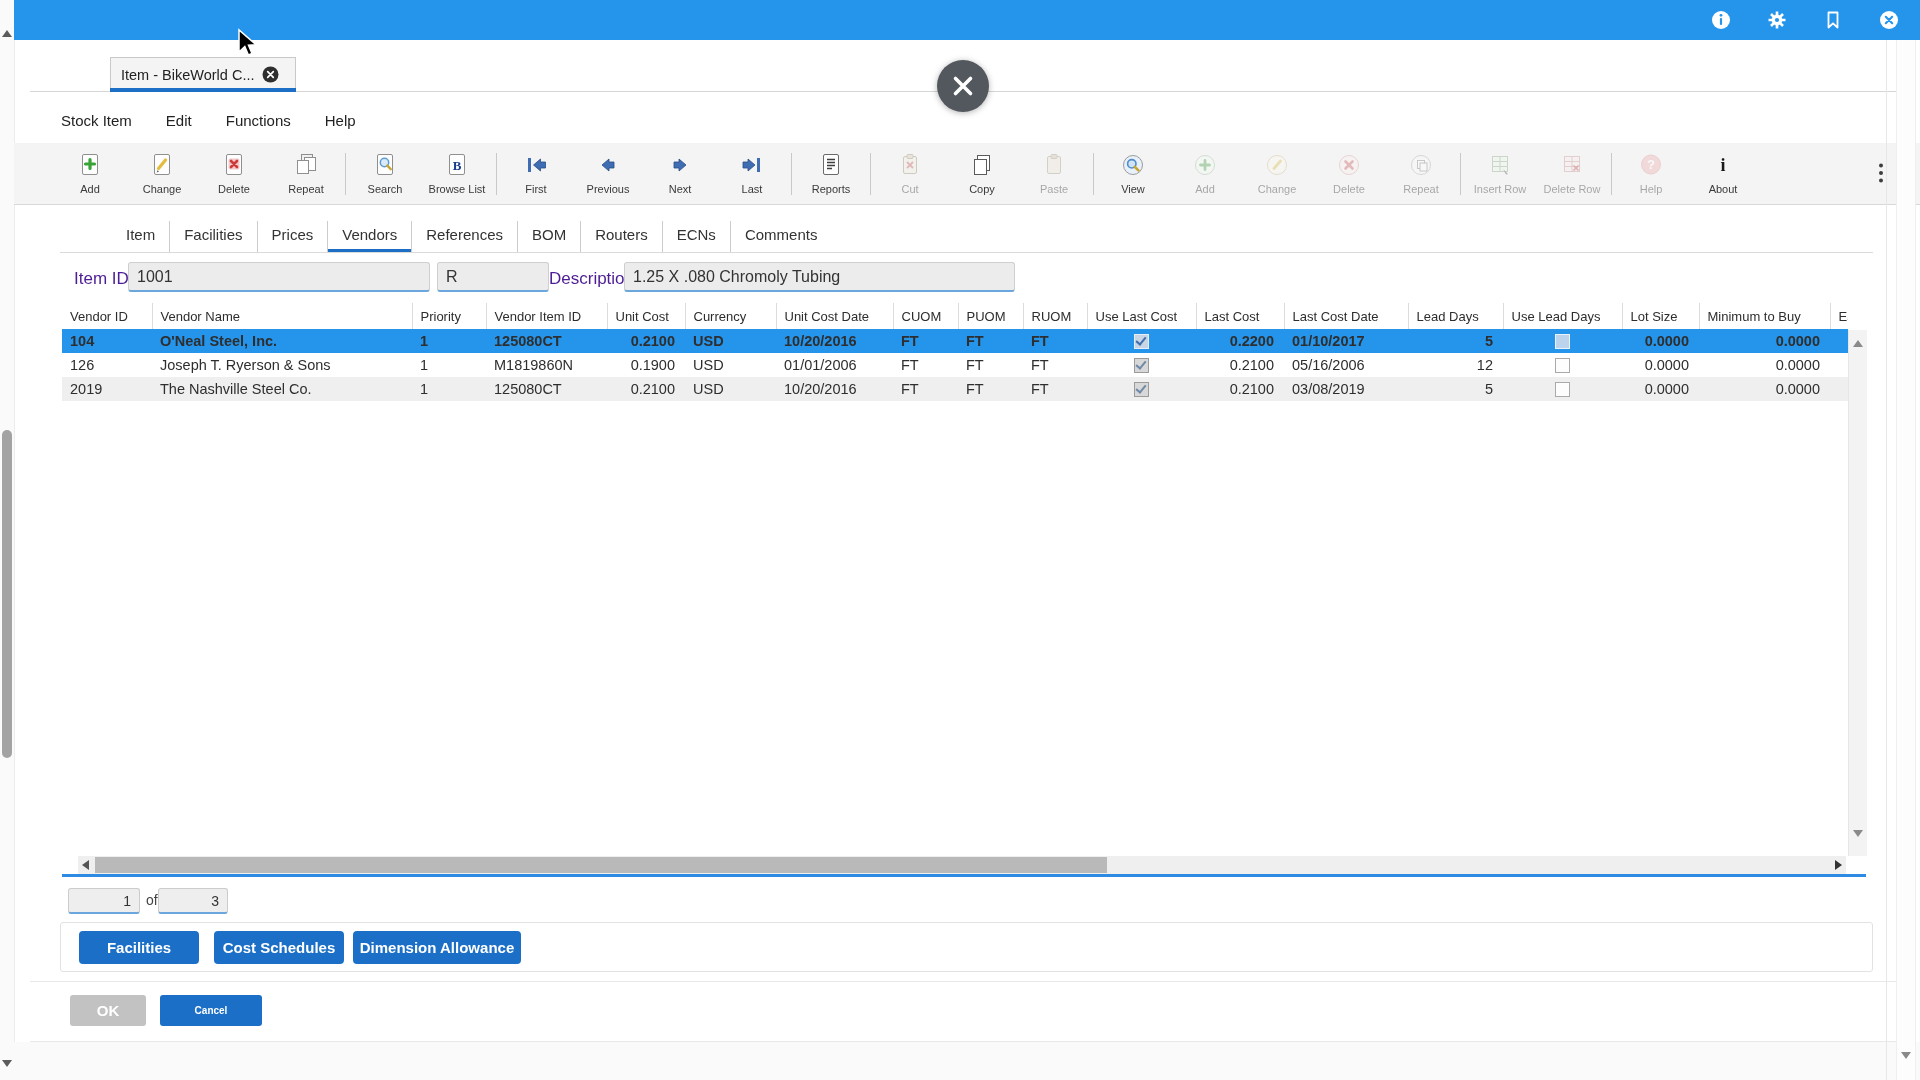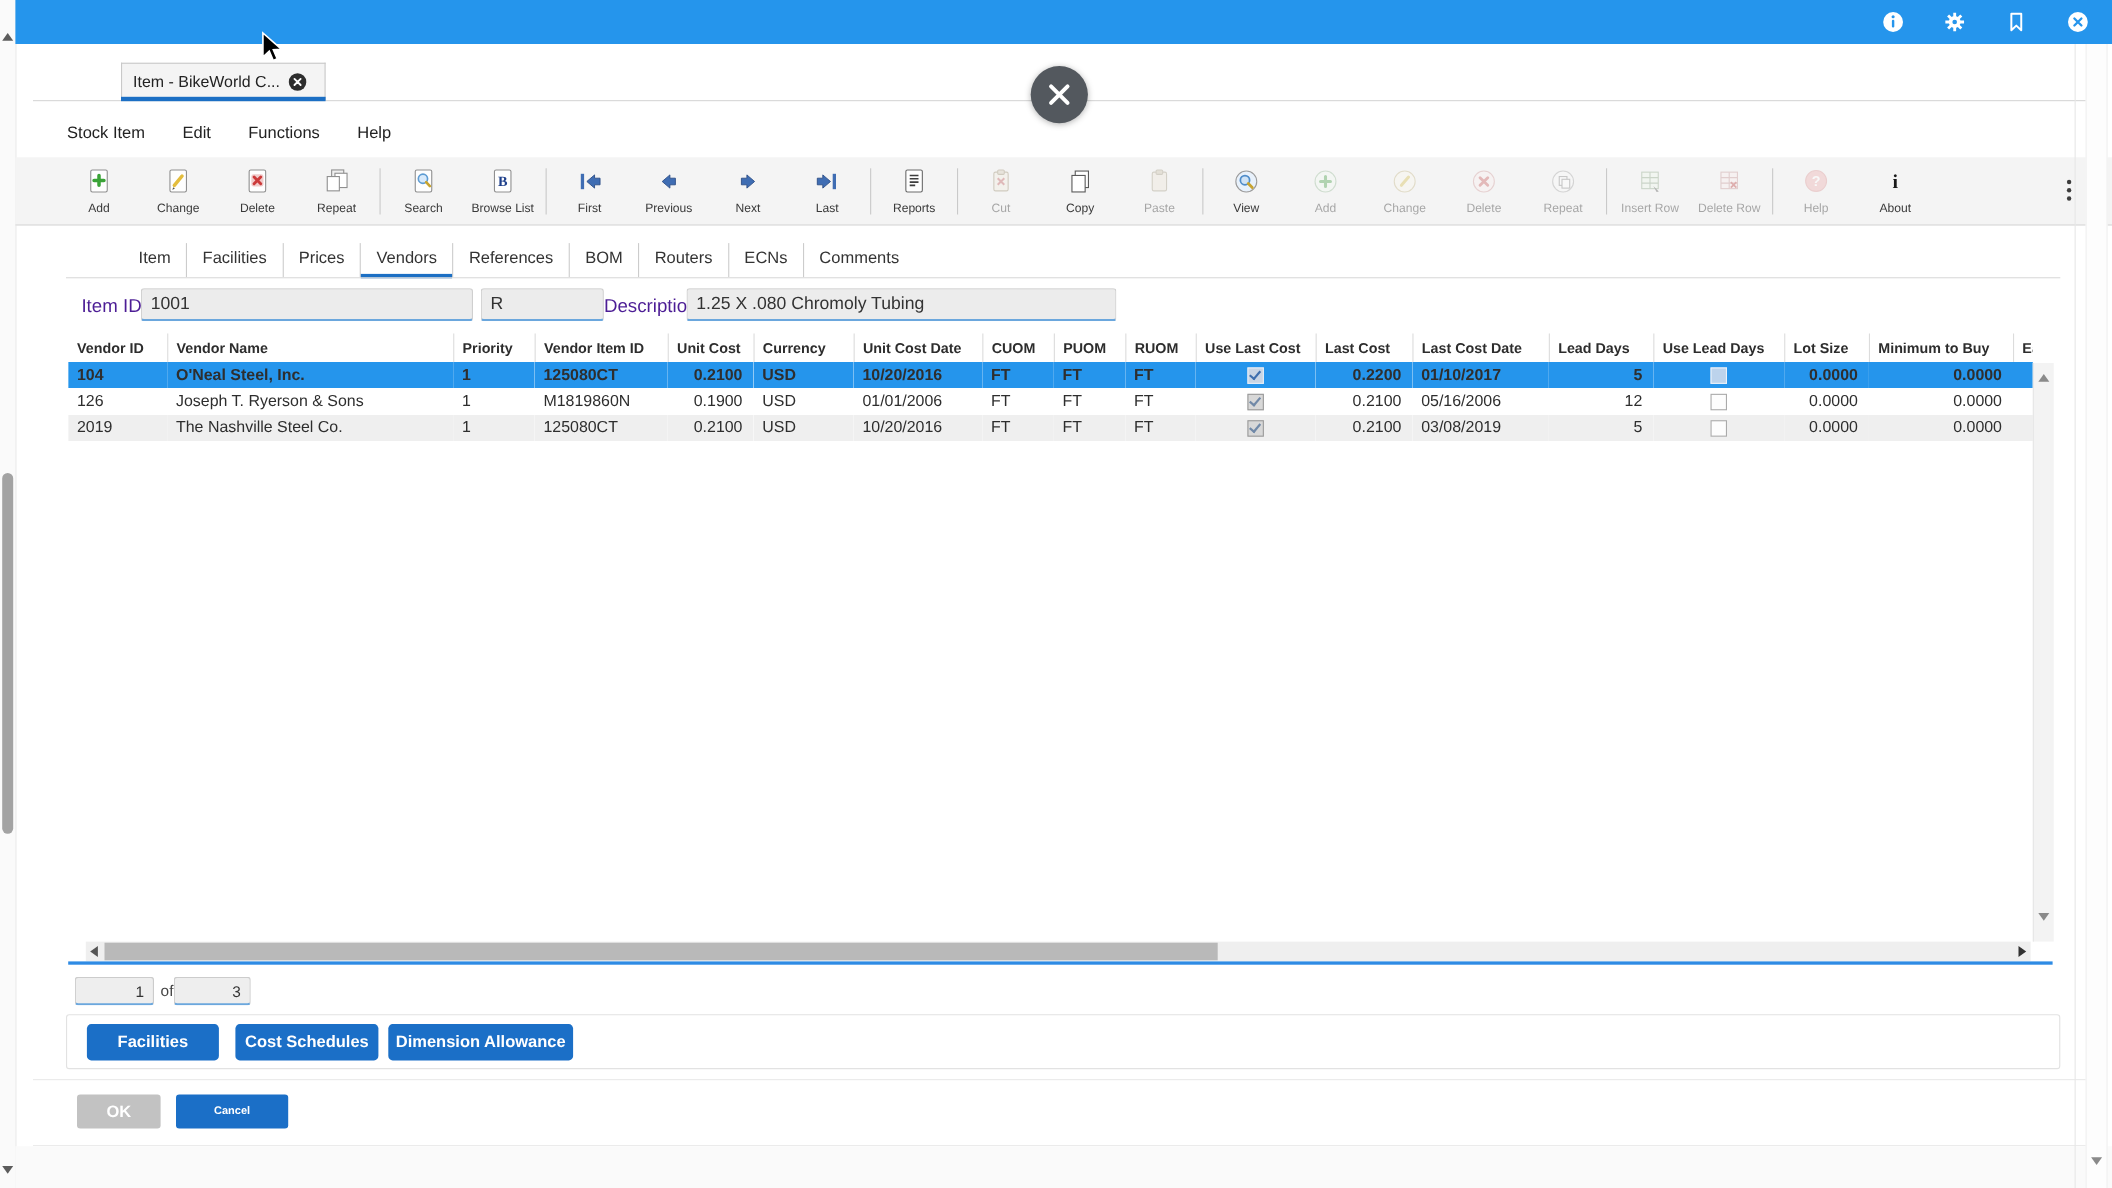--- a/index.html
+++ b/index.html
@@ -39,21 +39,21 @@
   .stab{padding:5px 14px 9px;position:relative;cursor:pointer;white-space:nowrap}
   .stab:not(:last-child){border-right:1px solid #ccc}
   .stab.active::after{content:"";position:absolute;left:0;right:0;bottom:-1px;height:4px;background:#1c6fc4}
   #subline{left:60px;top:252px;width:1813px;height:1px;background:#dadada}
   
   .flabel{position:absolute;font-size:17px;color:#4c1d95}
   .fin{position:absolute;height:30px;background:#ececec;border:1px solid #cfcfcf;border-bottom:2px solid #6ba7dd;border-radius:3px;font-size:16px;color:#333;padding:0 8px;box-sizing:border-box;font-family:inherit;outline:none}
   
   #gridwrap{left:62px;top:303px;width:1786px;height:553px;overflow:hidden;background:#fff}
   #grid{border-collapse:collapse;table-layout:fixed;width:1808px}
-  #grid th{height:26px;font-size:13px;color:#2d2d2d;text-align:left;padding:0 0 0 8px;border-left:1px solid #dcdcdc;font-weight:700;white-space:nowrap;overflow:hidden;cursor:pointer}
+  #grid th{height:26px;font-size:13px;color:#2d2d2d;text-align:left;padding:0 0 0 8px;border-left:1px solid #dcdcdc;font-weight:400;white-space:nowrap;overflow:hidden;cursor:pointer}
   #grid th:first-child{border-left:none}
   #grid td{height:24px;font-size:14.5px;color:#2e2e2e;padding:0 0 0 8px;white-space:nowrap;overflow:hidden}
   #grid td.num{text-align:right;padding:0 10px 0 0}
   #grid td.ctr{text-align:center;padding:0}
   tr.sel td{background:#2595ec;color:#fff;font-weight:600}
   tr.alt td{background:#efefef}
   tr.vrow{cursor:pointer}
   .cb{display:inline-block;width:13px;height:13px;border:1px solid #aaa;background:#fdfdfd;position:relative;vertical-align:middle}
   .cb.checked{background:#d8d8d8;border-color:#9b9b9b}
   .cb.checked::after{content:"";position:absolute;left:3px;top:0;width:4px;height:8px;border:solid #7189a8;border-width:0 2px 2px 0;transform:rotate(40deg)}

